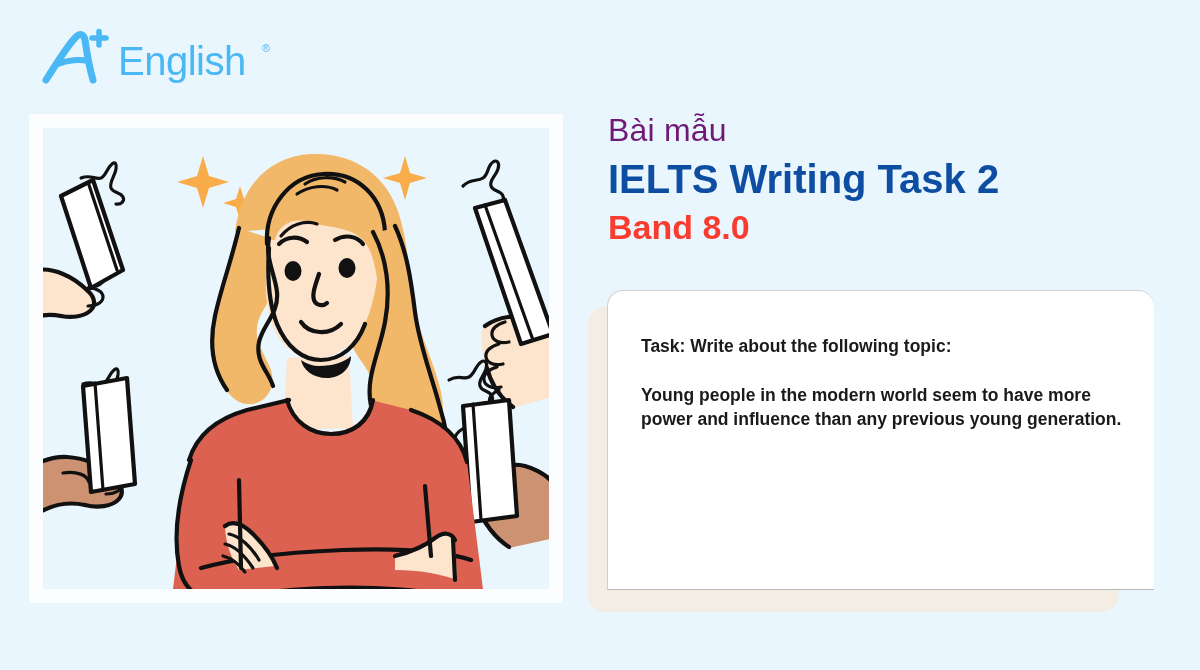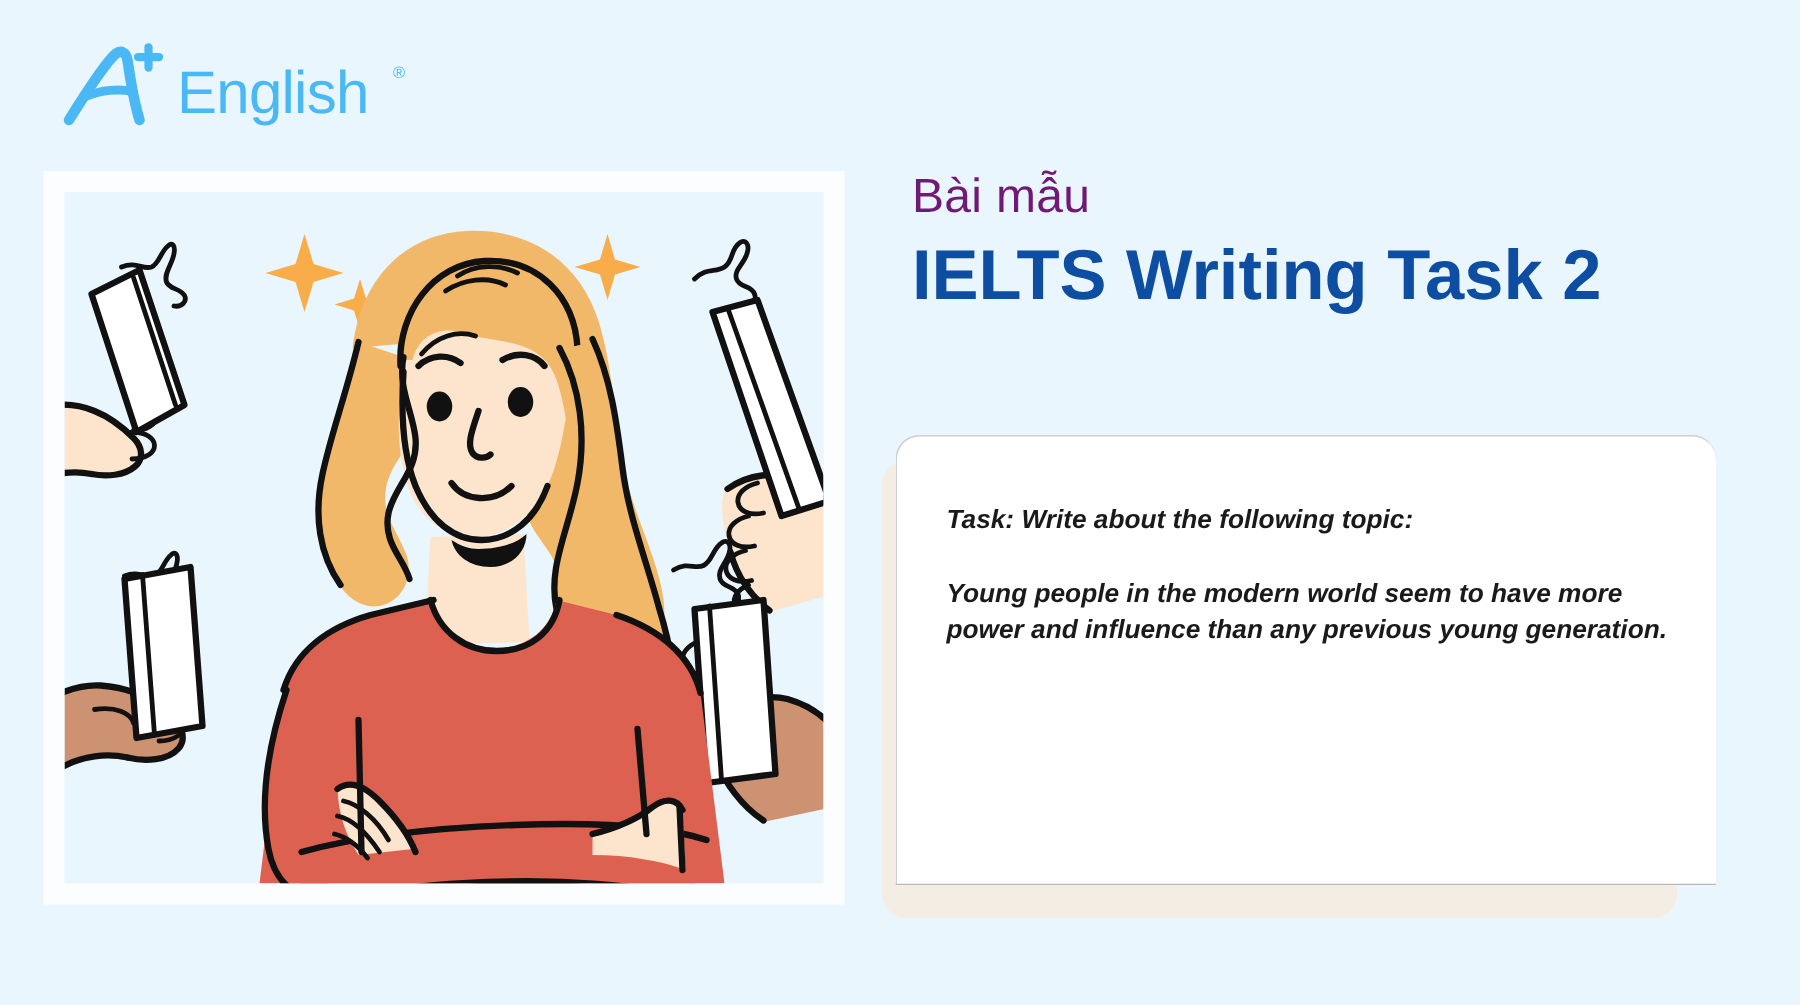--- a/index.html
+++ b/index.html
@@ -56,21 +56,21 @@
   }
   .kicker {
     font-size: 32px;
     color: #701a75;
     font-weight: 400;
     line-height: 1.15;
     letter-spacing: 0.2px;
     white-space: nowrap;
   }
   .title {
-    font-size: 47px;
+    font-size: 40px;
     color: #0d4da2;
     font-weight: bold;
     line-height: 1.2;
     margin-top: 6px;
     white-space: nowrap;
   }
   .band {
     font-size: 34px;
     color: #f93c30;
     font-weight: bold;
@@ -91,32 +91,31 @@
     position: absolute;
     left: 0;
     top: 17px;
     width: 530px;
     height: 305px;
     background: #f4ede3;
     border-radius: 16px;
   }
   .card {
     position: absolute;
-    left: 9px;
+    left: 19px;
     top: 0;
     width: 547px;
     height: 300px;
     background: #ffffff;
     border-radius: 16px 16px 0 0;
     border-top: 1px solid #cfcfcf;
     border-left: 1px solid #cfcfcf;
     border-bottom: 1px solid #b9b9b9;
     box-sizing: border-box;
     padding: 44px 30px 16px 33px;
-    font-style: italic;
   }
   .card p {
     margin: 0 0 20px 0;
     font-size: 17.5px;
     font-weight: bold;
     color: #1a1a1a;
     line-height: 1.33;
   }
   .card p.lead { margin-bottom: 26px; }
   .card p:last-child { margin-bottom: 0; }
@@ -300,20 +299,21 @@
         <path class="ol" d="M196 488 L188 600"></path>
         <path class="ol" d="M402 492 L414 600"></path>
       </g>
     </svg>
   </div>
 </div>
 
 <div class="right-col">
   <div class="kicker">Bài mẫu</div>
   <div class="title">IELTS Writing Task 2</div>
+  <div class="band">Band 8.0</div>
 </div>
 
 <div class="card-stack">
   <div class="card-shadow"></div>
   <div class="card">
     <p class="lead">Task: Write about the following topic:</p>
     <p>Young people in the modern world seem to have more power and influence than any previous young generation.</p>
   </div>
 </div>
 

